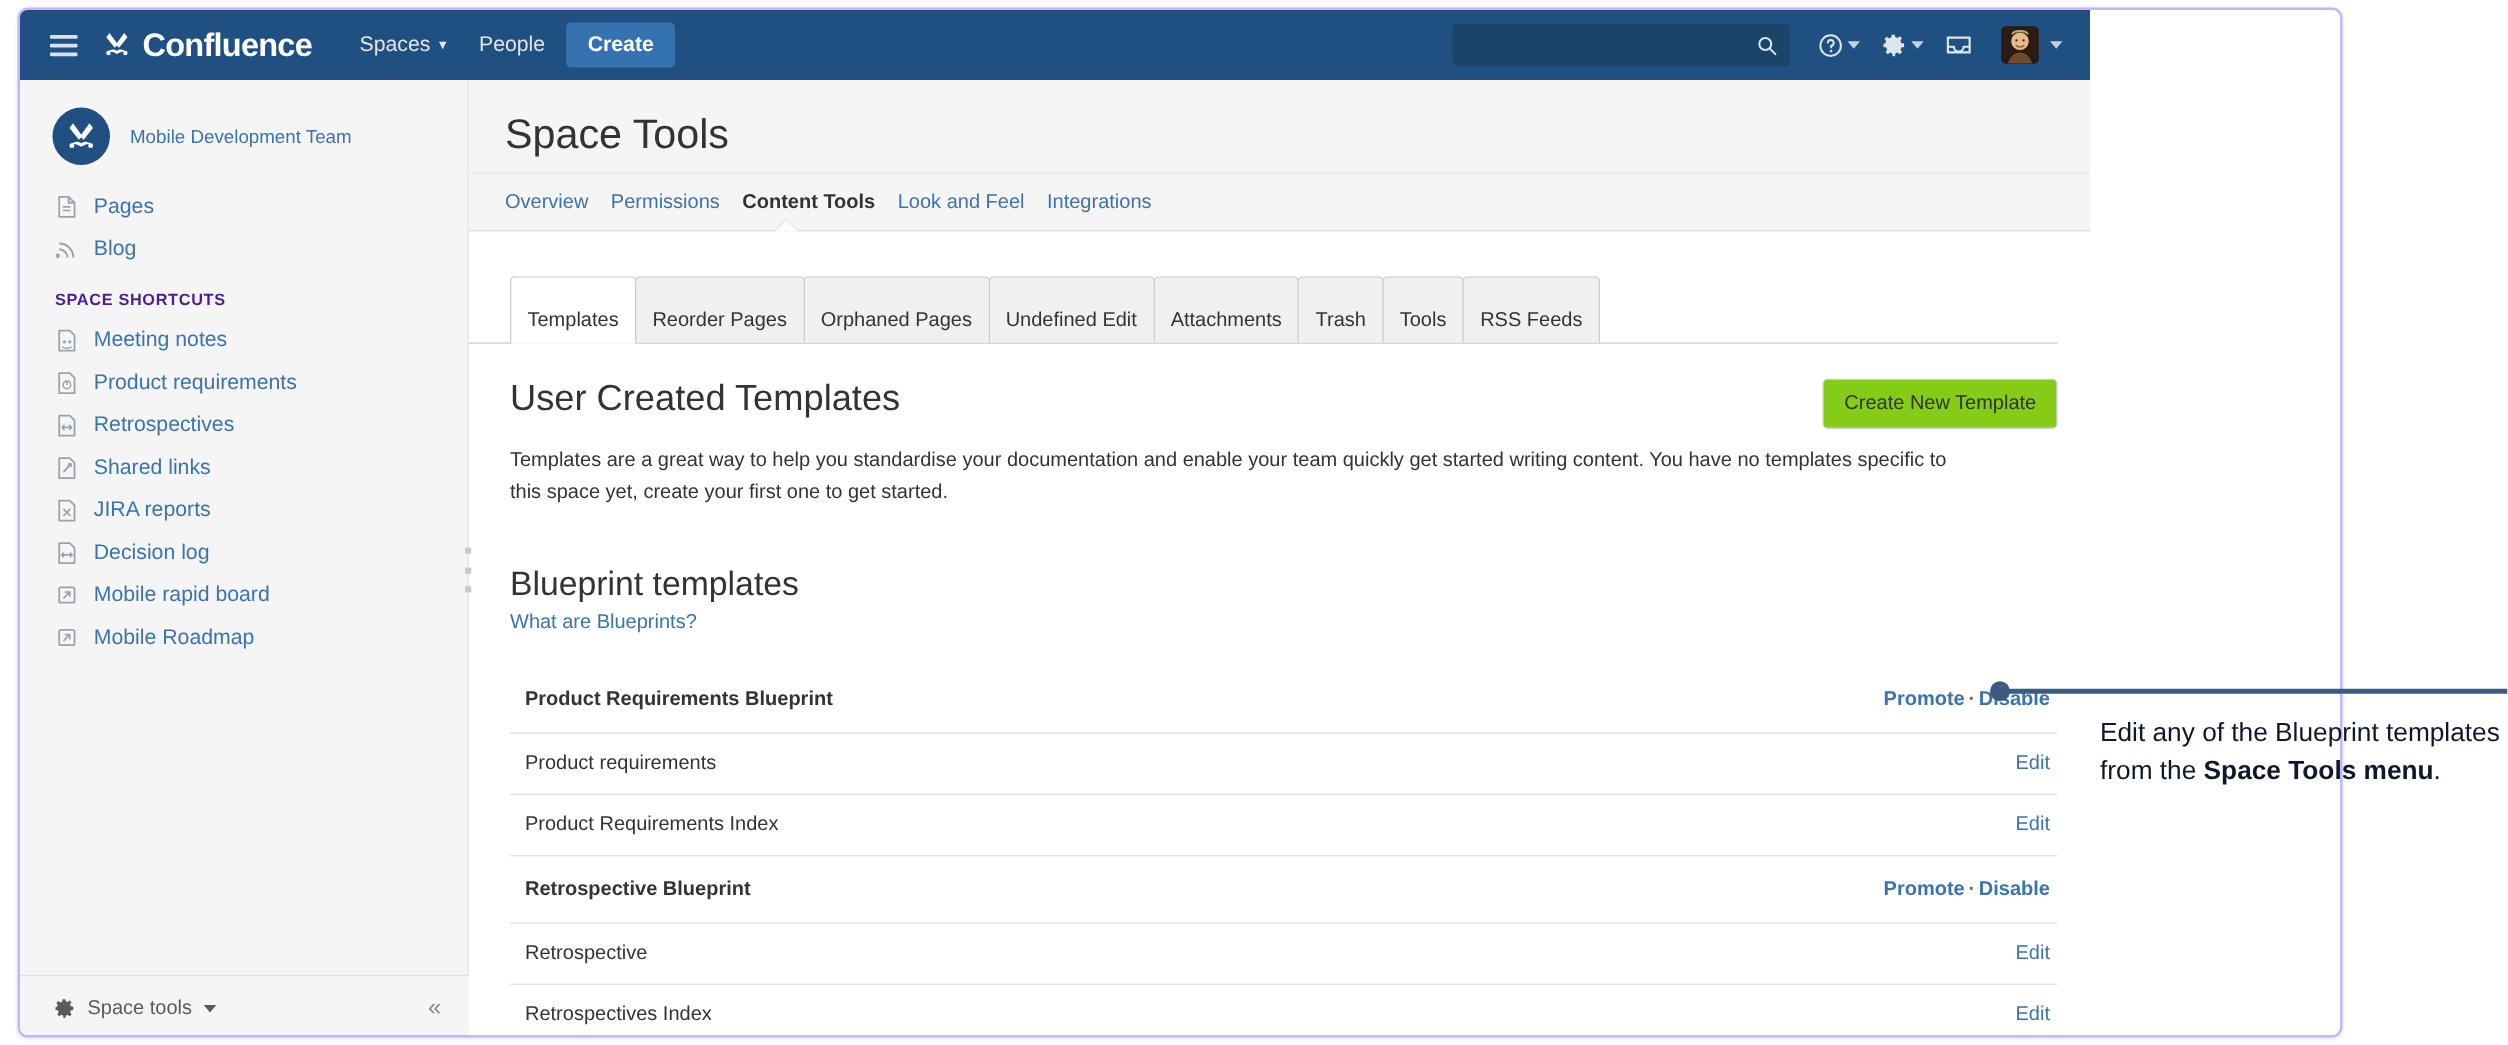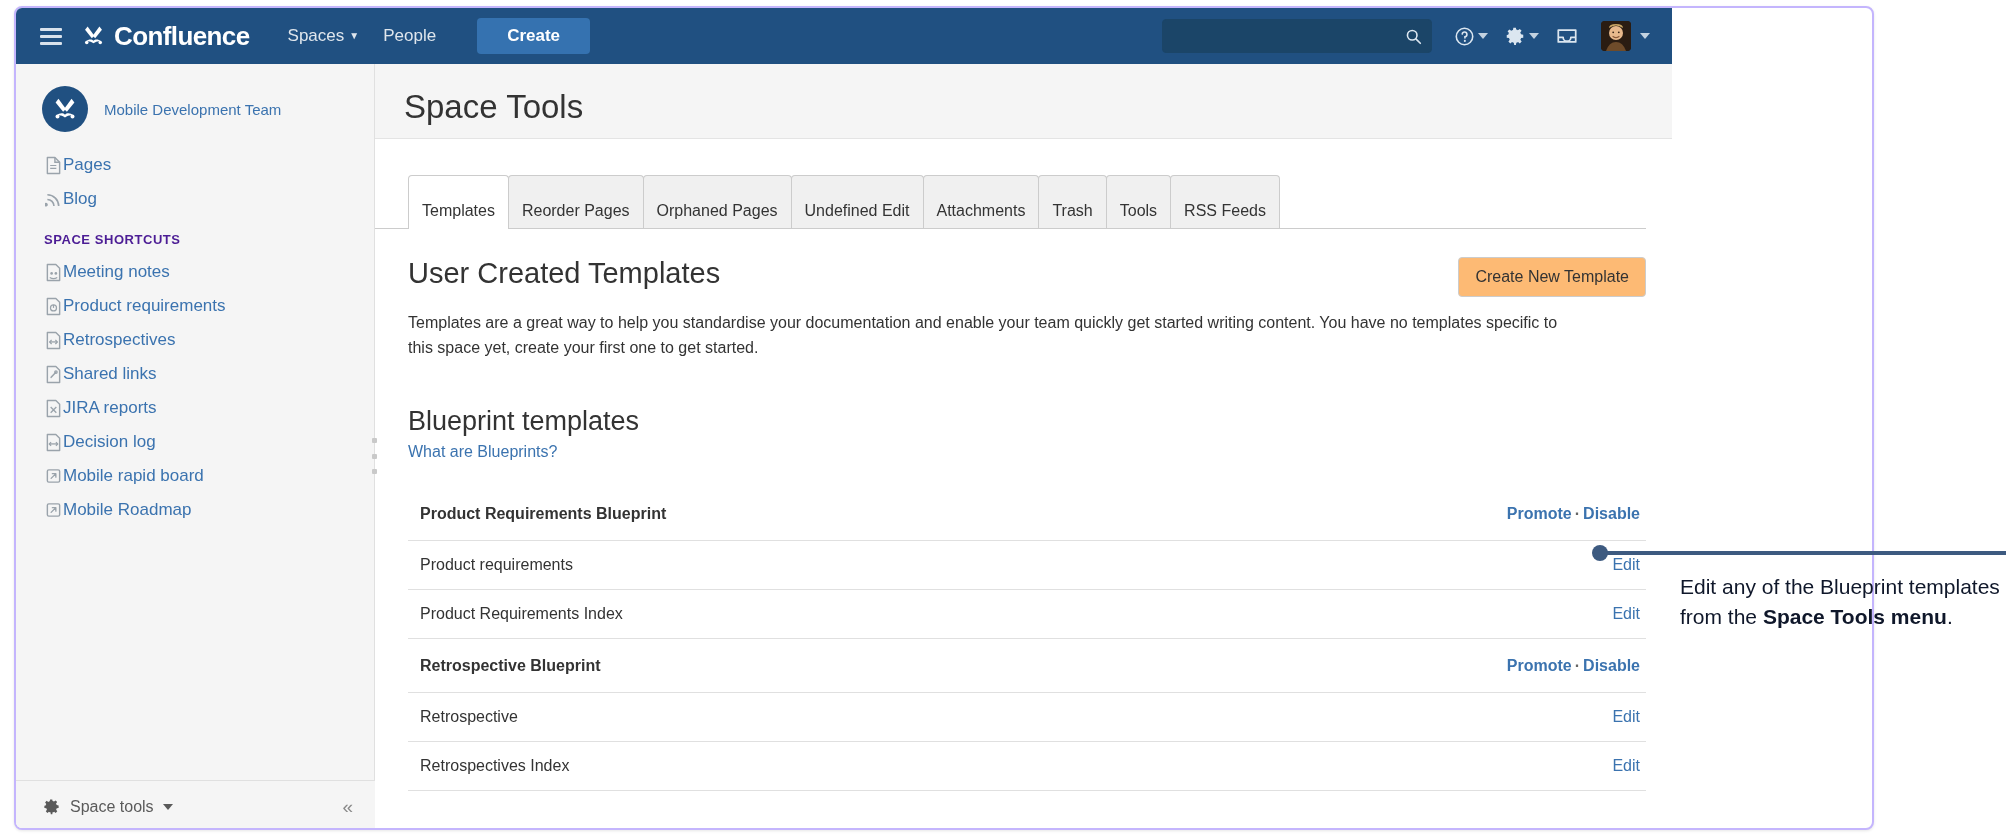--- a/index.html
+++ b/index.html
@@ -42,21 +42,21 @@
     line-height: 1;
   }
 
   .nav-link {
     color: #dfe6ed; font-size: 17px; padding: 6px 12px; border-radius: 3px;
     cursor: pointer; white-space: nowrap;
   }
   .nav-link .caret { font-size: 10px; margin-left: 5px; position: relative; top:-2px;}
   .create-btn {
     background: #3572b0; color: #fff; font-size: 17px; font-weight: bold;
-    padding: 8px 30px; border-radius: 4px; margin-left: 29px; cursor: pointer;
+    padding: 8px 17px; border-radius: 4px; margin-left: 5px; cursor: pointer;
     white-space: nowrap;
   }
 
   .topnav-right {
     position: absolute; right: 14px; top: 0; height: 56px;
     display: flex; align-items: center; gap: 0px;
   }
   .searchbox {
     width: 270px; height: 34px; background: #1b4568; border: 1px solid #1b4568;
     border-radius: 4px; margin-right: 14px; position: relative; cursor: text;
@@ -90,21 +90,21 @@
   }
   .space-header { display:flex; align-items:center; padding: 22px 0 14px 26px; gap: 16px; }
   .space-logo {
     width: 46px; height: 46px; border-radius: 50%; background: #205081;
     display:flex; align-items:center; justify-content:center; flex: none;
   }
   .space-name { color: #3b73af; font-size: 15px; cursor: pointer; }
 
   .side-list { padding: 2px 0 0 0; }
   .side-item {
-    display:flex; align-items:center; gap: 1px;
+    display:flex; align-items:center; gap: 13px;
     padding: 7px 0 7px 28px; cursor: pointer;
   }
   .side-item .lbl { color:#3b73af; font-size:17px; }
   .side-sec {
     color:#4c1d95; font-size:13px; font-weight:bold; letter-spacing:0.55px;
     padding: 16px 0 8px 28px;
   }
   .side-ic { width:18px; height:20px; flex:none; display:flex; align-items:center; justify-content:center;}
 
   .sidebar-footer {
@@ -162,21 +162,21 @@
   .subtab.active { background:#fff; position:relative; z-index:2; }
   .subtab.active::after {
     content:""; position:absolute; left:0; right:0; bottom:-1px; height:1px; background:#fff;
   }
 
   .panel { padding: 0 26px 0 33px; }
   .sec-row { display:flex; align-items:flex-start; justify-content:space-between; margin-top: 28px;}
   .h2 { font-size: 29px; color:#333; font-weight:normal; }
   .h3 { font-size: 27px; color:#333; font-weight:normal; margin-top: 45px;}
   .btn-outline {
-    background:#fdba74; border:1px solid #ccc; border-radius:4px;
+    background:#84cc16; border:1px solid #ccc; border-radius:4px;
     font-size:16px; color:#333; padding: 10px 16px; cursor:pointer; white-space:nowrap;
     font-family:"Liberation Sans", sans-serif;
   }
   .body-text { font-size:16px; color:#333; line-height:1.55; max-width: 1170px; margin-top: 14px; }
   .link-sm { font-size:16px; color:#3b73af; cursor:pointer; display:inline-block; margin-top: 6px;}
 
   .bp-list { margin-top: 26px; }
   .bp-row {
     display:flex; align-items:center; justify-content:space-between;
     border-bottom: 1px solid #e0e0e0; padding: 15px 2px 15px 12px; min-height: 44px;
@@ -434,20 +434,28 @@
           <div class="collapse-ic">«</div>
         </div>
       </div>
 
       <div class="content">
 
         <div class="page-title-wrap">
           <div class="page-title">Space Tools</div>
         </div>
 
+        <div class="maintabs">
+          <div class="maintab">Overview</div>
+          <div class="maintab">Permissions</div>
+          <div class="maintab active">Content Tools</div>
+          <div class="maintab">Look and Feel</div>
+          <div class="maintab">Integrations</div>
+          <div class="tab-arrow"></div>
+        </div>
 
         <div class="subtabs">
           <div class="subtab active">Templates</div>
           <div class="subtab">Reorder Pages</div>
           <div class="subtab">Orphaned Pages</div>
           <div class="subtab">Undefined Edit</div>
           <div class="subtab">Attachments</div>
           <div class="subtab">Trash</div>
           <div class="subtab">Tools</div>
           <div class="subtab">RSS Feeds</div>

